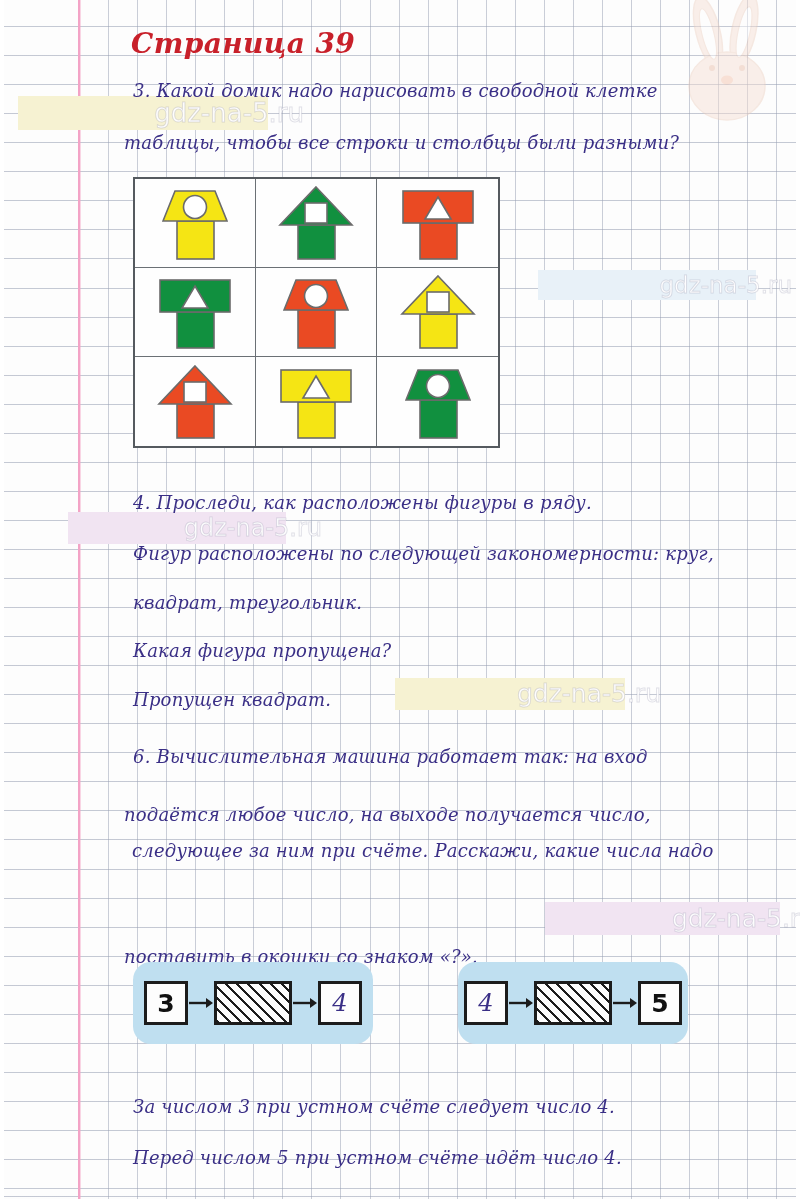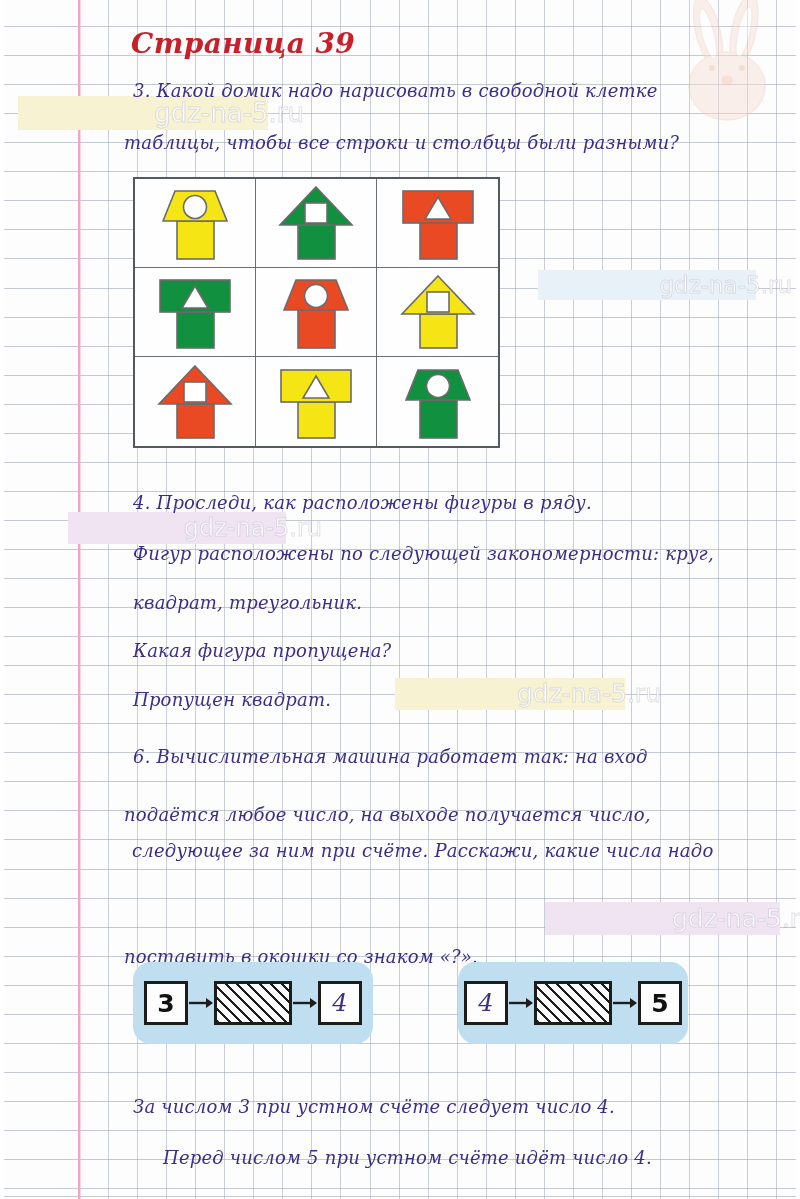--- a/index.html
+++ b/index.html
@@ -314,13 +314,13 @@
         <polygon points="17,1 24,6 17,11" fill="#1c1c1c"></polygon>
       </svg>
     </div>
     <div class="num-box">
       <span class="num-print">5</span>
     </div>
   </div>
 </div>
 
 <div class="hand" style="left:133px;top:1096px;">За числом 3 при устном счёте следует число 4.</div>
-<div class="hand" style="left:133px;top:1147px;margin-left:30px;">Перед числом 5 при устном счёте идёт число 4.</div>
+<div class="hand" style="left:133px;top:1147px;">Перед числом 5 при устном счёте идёт число 4.</div>
 
 </body></html>

